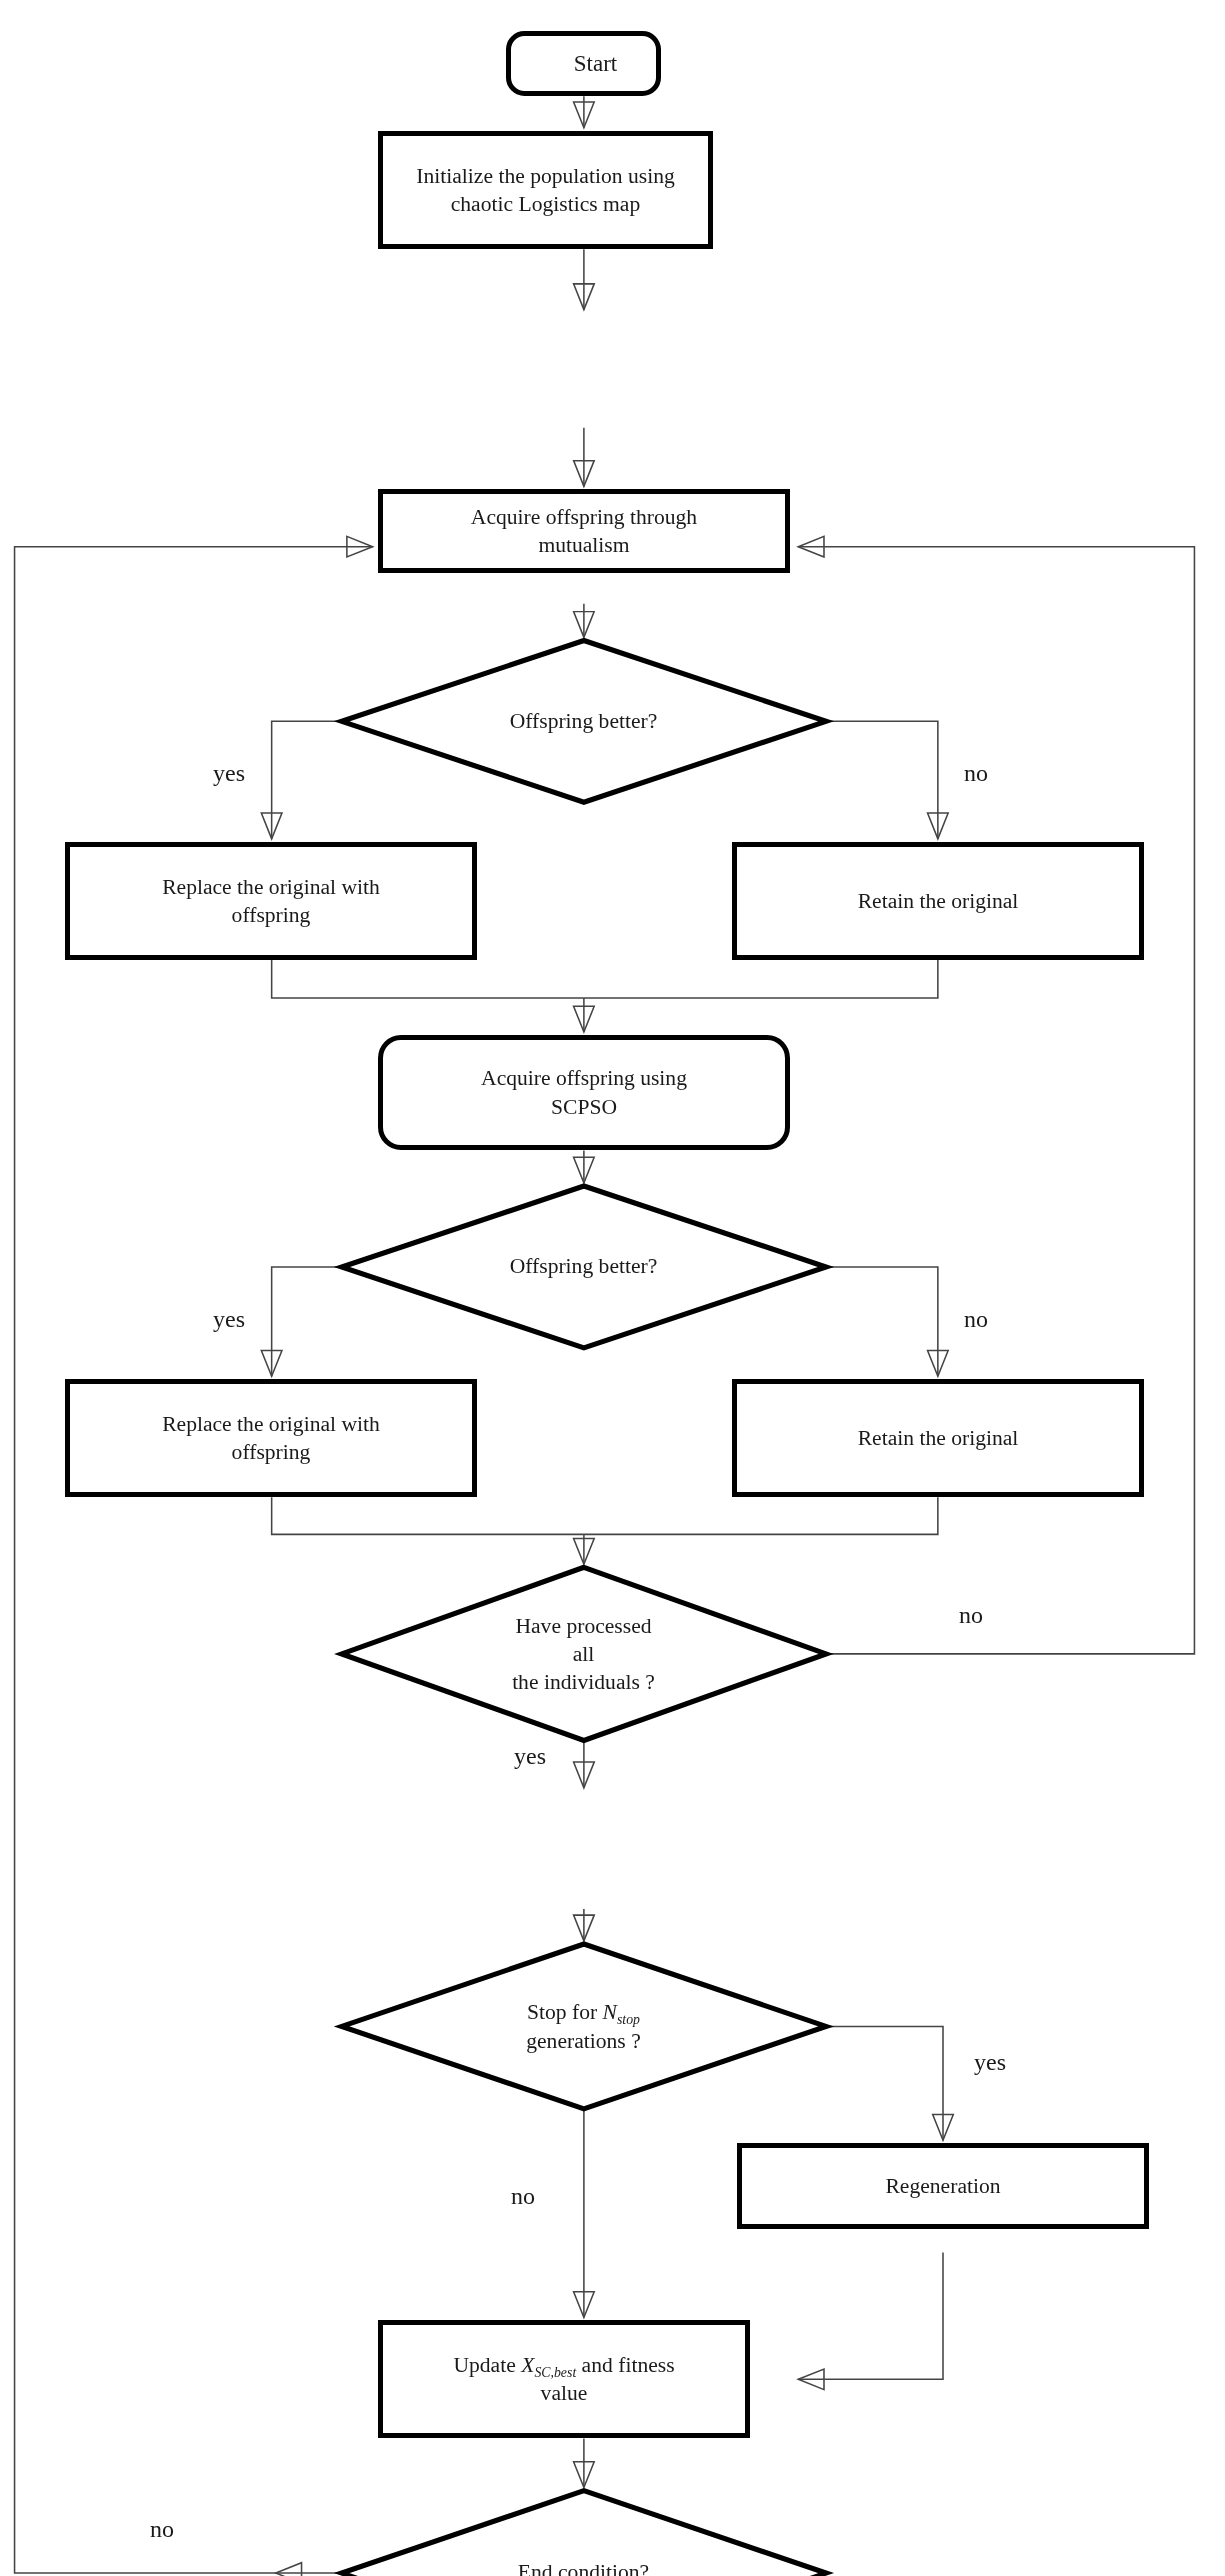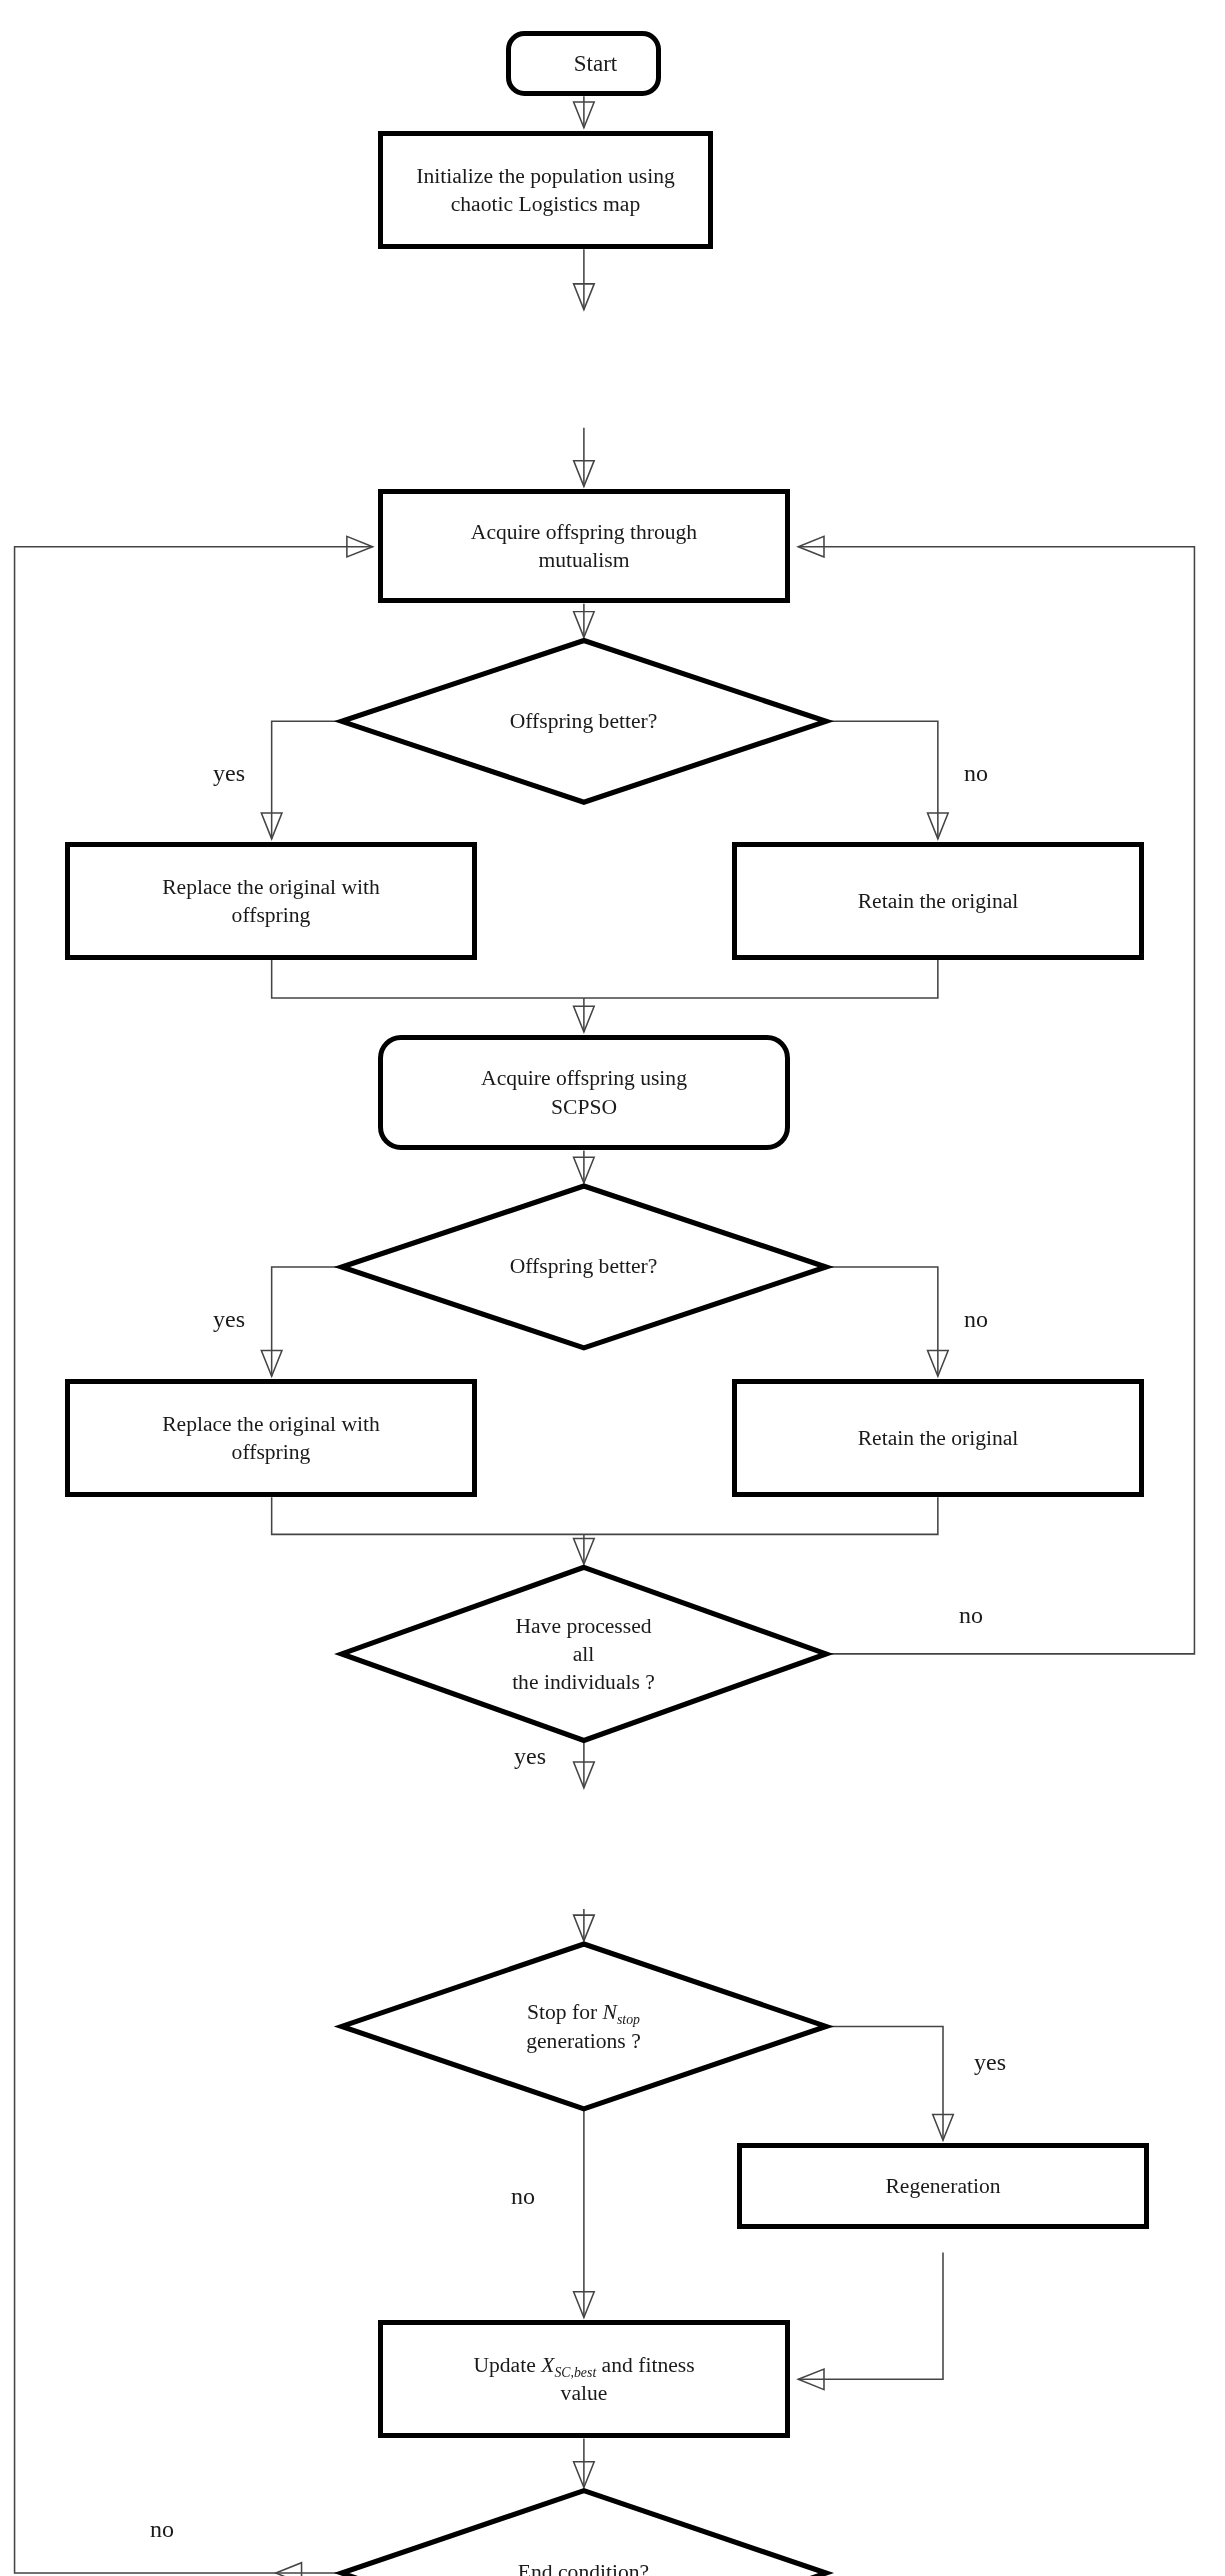--- a/index.html
+++ b/index.html
@@ -91,21 +91,21 @@
   </div>
 
   <div class="node" style="left:378px; top:131px; width:335px; height:118px;">
     <div class="txt">
         <div><span>Initialize the population using</span></div>
         <div><span>chaotic Logistics map</span></div>
       </div>
   </div>
 
 
-  <div class="node" style="left:378px; top:489px; width:412px; height:114px;">
+  <div class="node" style="left:378px; top:489px; width:412px; height:84px;">
     <div class="txt">
         <div><span>Acquire offspring through</span></div>
         <div><span>mutualism</span></div>
       </div>
   </div>
 
   <div class="dtext" style="left:393px; top:670px; width:381px; height:103px;">
     <div class="txt">
         <div><span>Offspring better?</span></div>
       </div>
@@ -165,21 +165,21 @@
         <div><span>generations ?</span></div>
       </div>
   </div>
 
   <div class="node" style="left:737px; top:2143px; width:412px; height:86px;">
     <div class="txt">
         <div><span>Regeneration</span></div>
       </div>
   </div>
 
-  <div class="node" style="left:378px; top:2320px; width:412px; height:118px;">
+  <div class="node" style="left:378px; top:2320px; width:372px; height:118px;">
     <div class="txt">
         <div><span>Update </span><span class="it">X</span><sub class="it">SC,best</sub><span> and fitness</span></div>
         <div><span>value</span></div>
       </div>
   </div>
 
   <div class="dtext" style="left:393px; top:2521px; width:381px; height:103px;">
     <div class="txt">
         <div><span>End condition?</span></div>
       </div>

